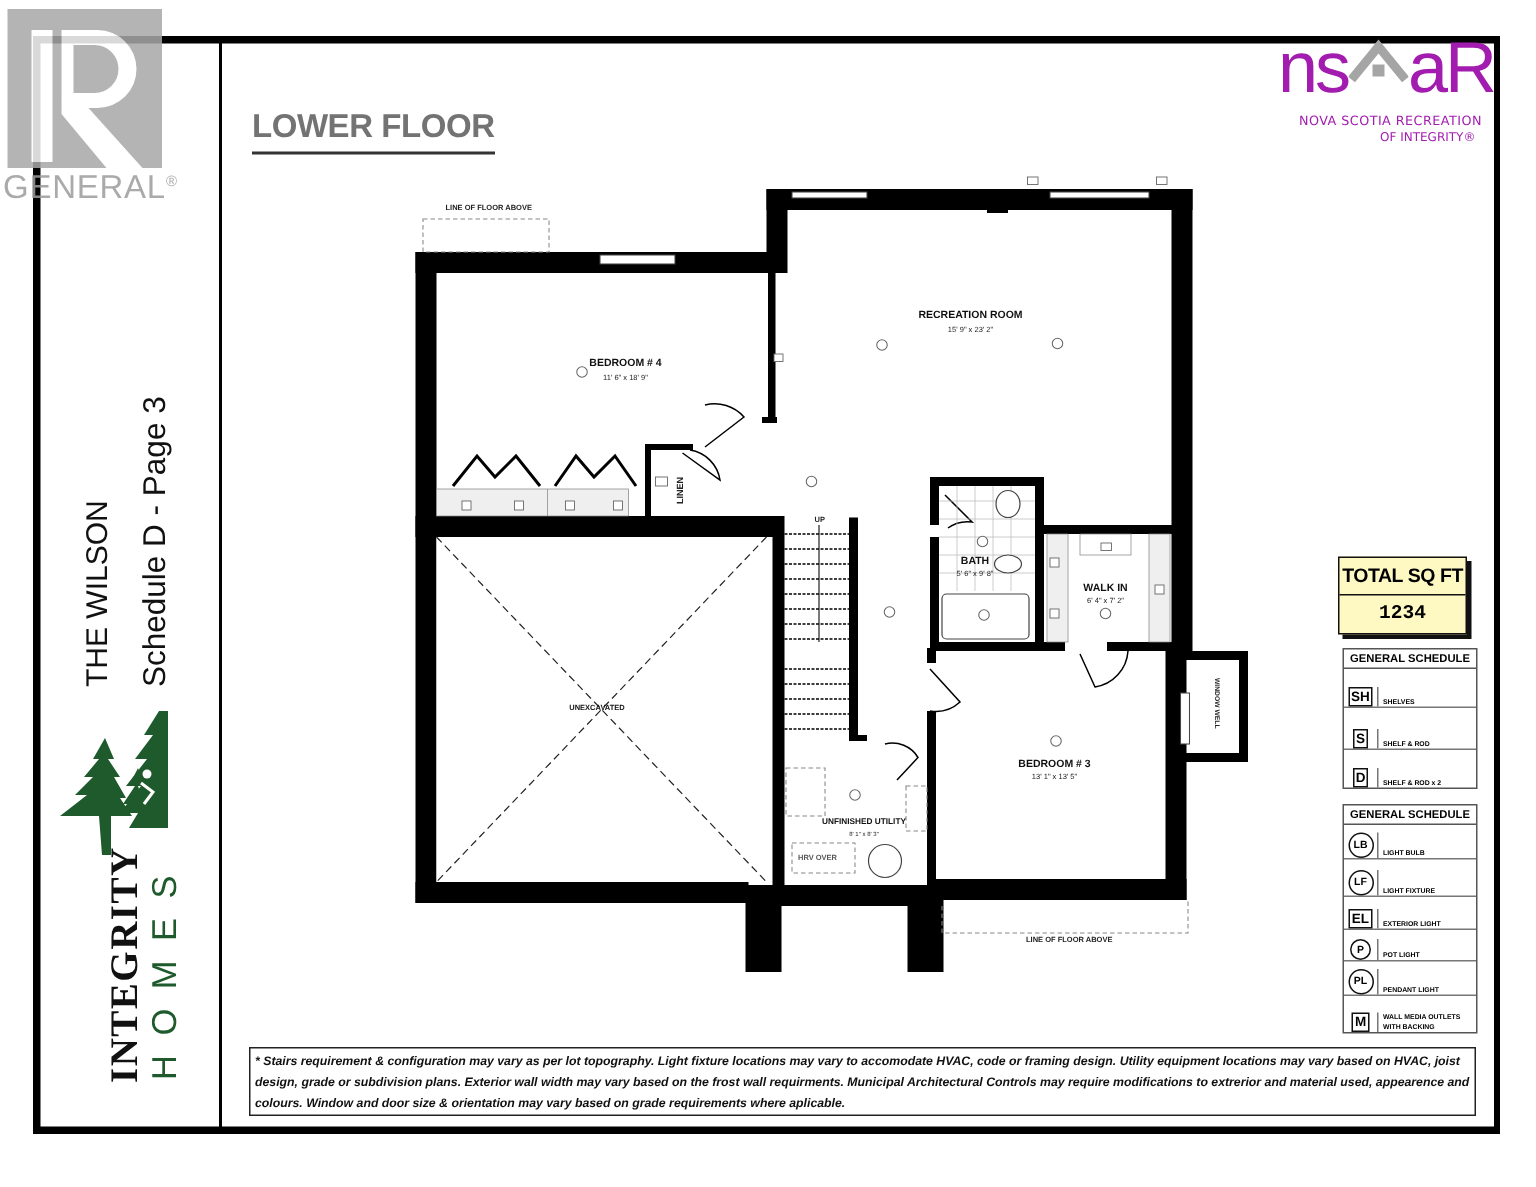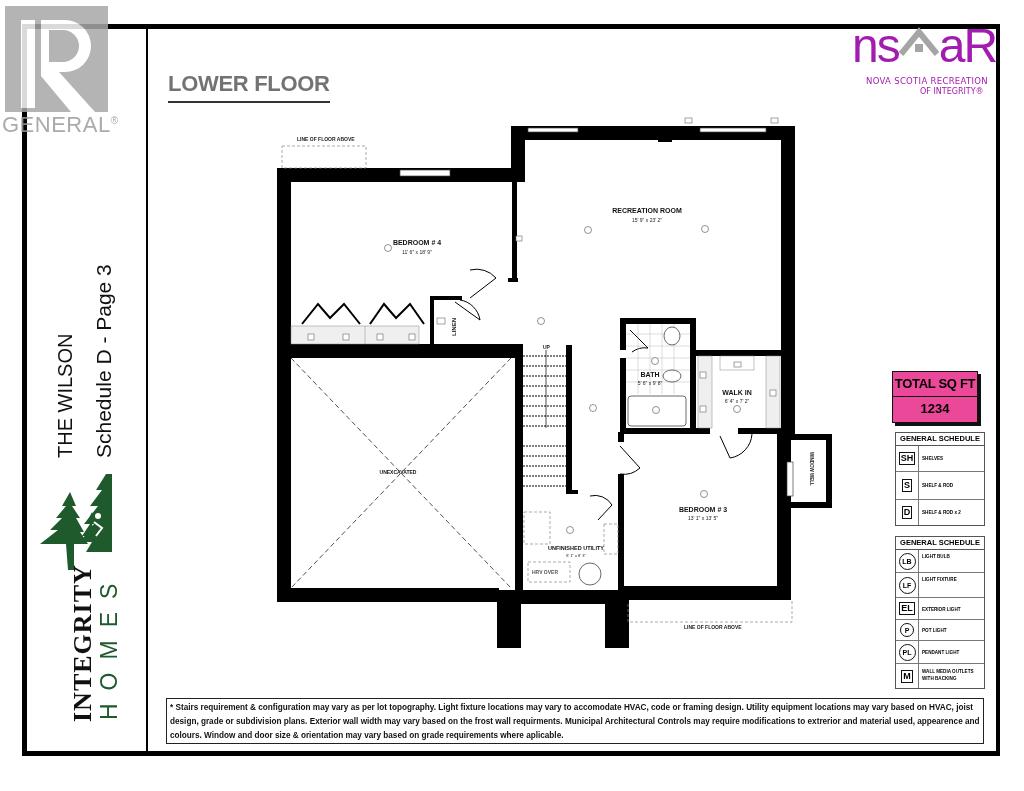--- a/index.html
+++ b/index.html
@@ -17,32 +17,32 @@
   .vert{position:absolute;transform-origin:left top;transform:rotate(-90deg);white-space:nowrap;font-family:"Liberation Sans",sans-serif;color:#111;}
   .v-wilson{left:54px;top:458px;font-size:20px;}
   .v-schedule{left:92px;top:458px;font-size:21px;}
   .v-integrity{left:68px;top:722px;font-family:"Liberation Serif",serif;font-size:26px;font-weight:bold;letter-spacing:1px;}
   .v-homes{left:96px;top:720px;font-family:"Liberation Sans",sans-serif;font-size:23px;letter-spacing:13px;color:#1f5a2c;}
   .trees{position:absolute;left:36px;top:472px;width:76px;height:100px;}
   .plan{position:absolute;left:0;top:0;width:1024px;height:791px;}
   .room-label{position:absolute;font-family:"Liberation Sans",sans-serif;font-weight:bold;font-size:7px;color:#111;text-align:center;white-space:nowrap;transform:translateX(-50%);}
   .room-dim{position:absolute;font-family:"Liberation Sans",sans-serif;font-size:5px;color:#222;white-space:nowrap;transform:translateX(-50%);}
   .tiny{position:absolute;font-family:"Liberation Sans",sans-serif;font-size:5px;font-weight:bold;color:#222;white-space:nowrap;}
-  .sqft{position:absolute;left:892px;top:371px;width:84px;height:50px;border:1.5px solid #111;box-shadow:3px 3px 0 #111;background:#ec4899;font-family:"Liberation Sans",sans-serif;}
+  .sqft{position:absolute;left:892px;top:371px;width:84px;height:50px;border:1.5px solid #111;box-shadow:3px 3px 0 #111;background:#fef9c3;font-family:"Liberation Sans",sans-serif;}
   .sqft .t{height:24px;border-bottom:1.5px solid #111;text-align:center;font-size:13px;font-weight:bold;line-height:24px;letter-spacing:-.3px;}
-  .sqft .v{text-align:center;font-size:13px;font-weight:bold;line-height:24px;}
+  .sqft .v{text-align:center;font-size:13px;font-weight:bold;line-height:24px;font-family:Liberation Mono, monospace;}
   .sched{position:absolute;left:895px;width:88px;border:1px solid #555;background:#fff;font-family:"Liberation Sans",sans-serif;}
   .sched .hdr{font-size:7.5px;font-weight:bold;text-align:center;border-bottom:1px solid #555;height:12px;line-height:12px;}
-  .sched .row{display:flex;border-bottom:1px solid #777;}
+  .sched .row{display:flex;border-bottom:1px solid #777;align-items:flex-end;}
   .sched .row:last-child{border-bottom:none;}
   .sched .sym{width:22px;border-right:1px solid #777;display:flex;align-items:center;justify-content:center;}
   .sched .desc{flex:1;font-size:4.6px;font-weight:bold;padding:3px 0 0 3px;line-height:7px;}
   .sym-sq{border:1px solid #111;font-size:9px;font-weight:bold;padding:0 1px;line-height:11px;}
   .sym-circ{width:15px;height:15px;border:1px solid #111;border-radius:50%;font-size:7px;font-weight:bold;display:flex;align-items:center;justify-content:center;}
-  .notes{position:absolute;left:166px;top:698px;width:818px;height:46px;border:1px solid #222;box-sizing:border-box;padding:2px 3px;font-family:"Liberation Sans",sans-serif;font-size:8.2px;font-weight:bold;line-height:14px;color:#111;}
+  .notes{position:absolute;left:166px;top:698px;width:818px;height:46px;border:1px solid #222;box-sizing:border-box;padding:2px 3px;font-family:"Liberation Sans",sans-serif;font-size:8.2px;font-weight:bold;line-height:14px;color:#111;font-style:italic;}
 </style>
 </head>
 <body>
 
 <div class="frame"></div>
 <div class="sidebar-divider"></div>
 
 <div class="realtor-logo">
   <div class="box">
     <svg width="103" height="106" viewBox="0 0 103 106">

